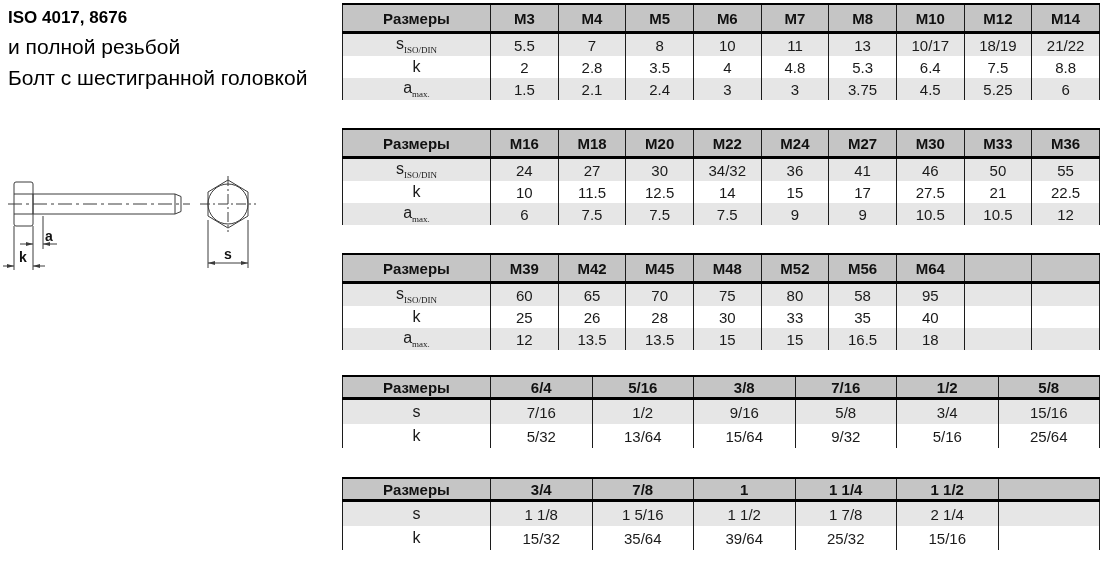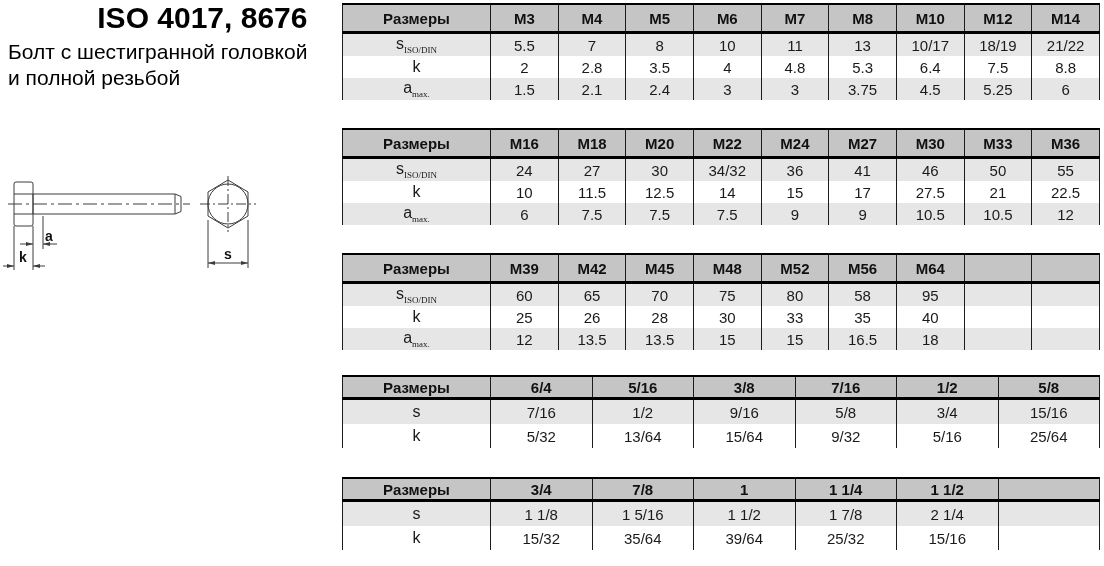--- a/index.html
+++ b/index.html
@@ -2,21 +2,21 @@
 <html style="--header-bg: #c5c5c5; --shaded-bg: #e6e6e6; --border-c: #1c1c1c;"><head>
 <meta charset="utf-8">
 <style>
   html,body{margin:0;padding:0;background:#fff;}
   .screen{
     position:relative;width:1104px;height:566px;background:#fff;overflow:hidden;
     font-family:"Liberation Sans",sans-serif;color:#000;
   }
   
   .title-block{position:absolute;left:8px;top:2px;}
-  .t-bold{font-size:30px;font-weight:bold;line-height:32px;letter-spacing:0;text-align:right;}
+  .t-bold{font-size:17px;font-weight:bold;line-height:32px;letter-spacing:0;}
   .t-desc{font-size:21px;line-height:26px;}
   .t-desc.first{margin-top:5px;}
   
   .drawing{position:absolute;left:0;top:163px;}
   .dim-label{font:bold 14px "Liberation Sans",sans-serif;fill:#111;}
   
   #tables-area{position:absolute;left:342px;top:0;width:816px;height:566px;}
   table.dim-table{
     position:absolute;left:0;border-collapse:collapse;table-layout:fixed;width:758px;
   }
@@ -40,22 +40,22 @@
   td.row-label .lbl-base{font-size:16px;}
   td.row-label sub{font-size:9px;letter-spacing:0;font-family:Liberation Serif, serif;}
 </style>
 </head>
 <body>
 
 <div class="screen">
 
   <div class="title-block">
     <div class="t-bold">ISO 4017, 8676</div>
+    <div class="t-desc">и полной резьбой</div>
     <div class="t-desc first">Болт с шестигранной головкой</div>
-    <div class="t-desc">и полной резьбой</div>
   </div>
 
   <svg class="drawing" width="300" height="180" viewBox="0 0 300 180">
     <g stroke="#3c3c3c" stroke-width="1" fill="none">
 
       <rect x="14" y="19" width="19" height="44" rx="2"></rect>
       <line x1="14" y1="31" x2="33" y2="31"></line>
       <line x1="14" y1="51" x2="33" y2="51"></line>
 
       <path d="M33,31 L175,31 L181,33.5 L181,48.5 L175,51 L33,51 Z"></path>

